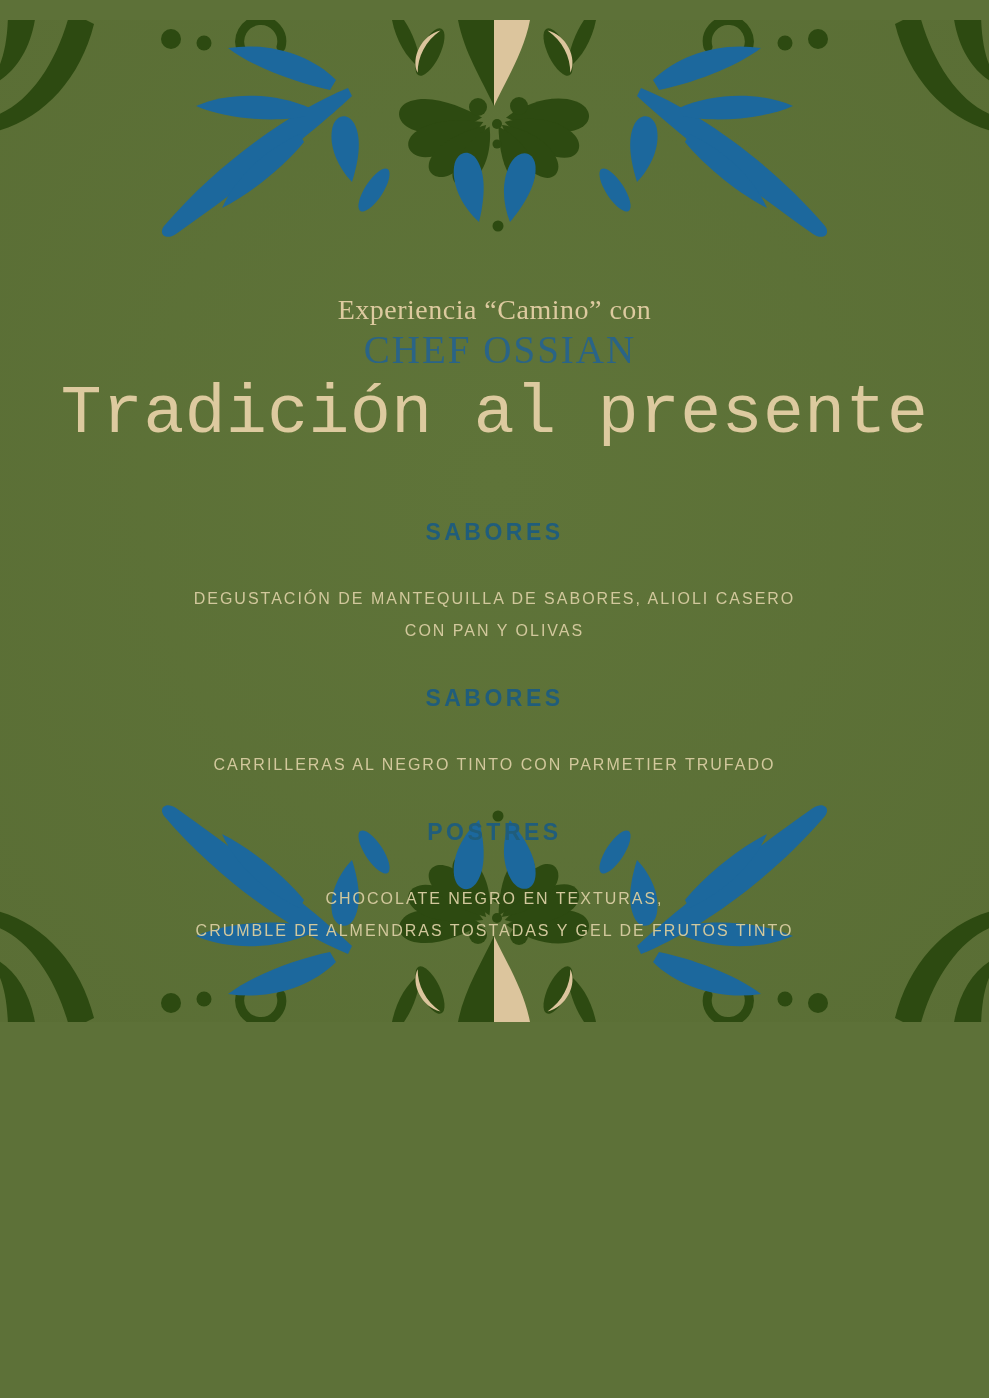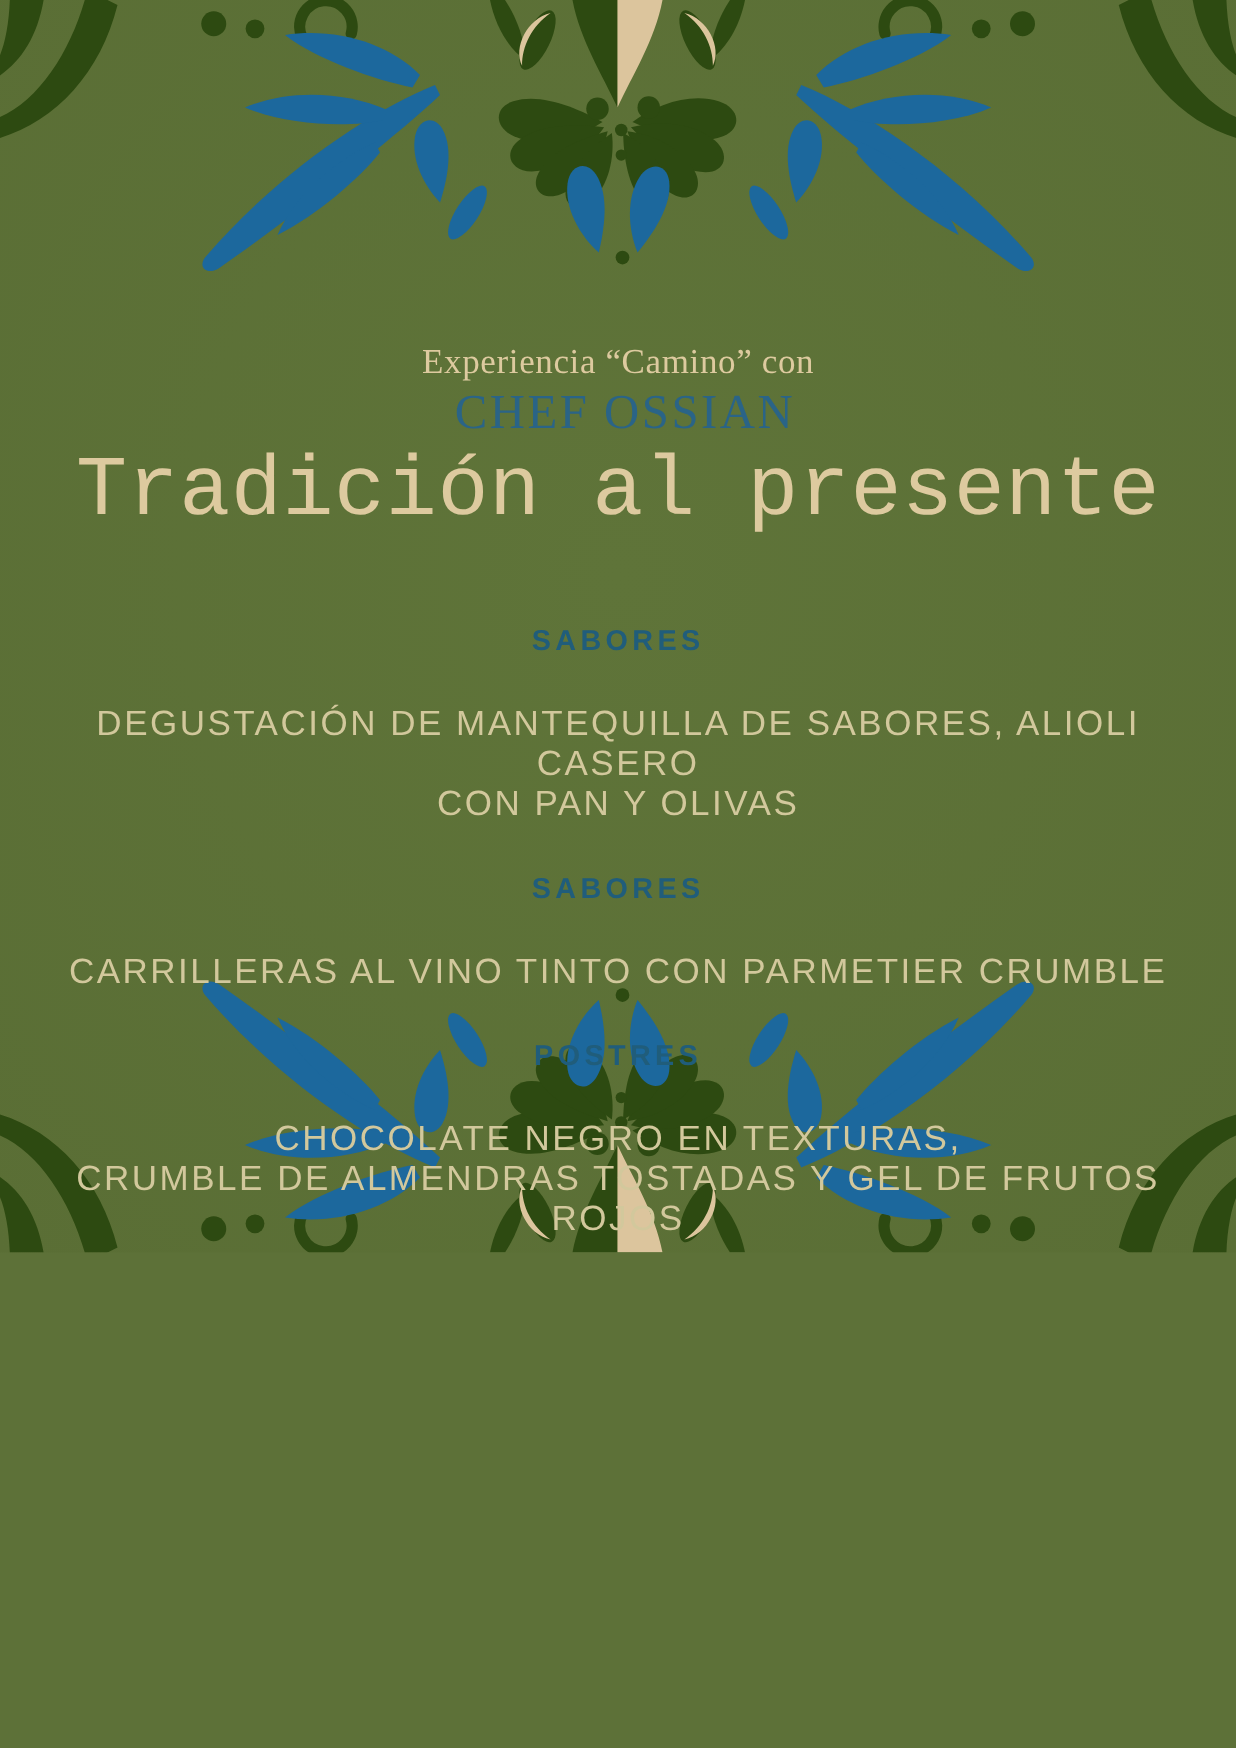--- a/index.html
+++ b/index.html
@@ -6,20 +6,21 @@
   body{
     width:989px;height:1398px;
     background:#5d7138;
     font-family:"Liberation Sans",sans-serif;
     overflow:hidden;
   }
   .page{
     position:relative;width:989px;height:1002px;
     background:radial-gradient(ellipse at 50% 46%, #5f7439 0%, #5a6e35 100%);
     overflow:hidden;
+    margin-top:20px;
   }
   .ornament{position:absolute;left:0;width:989px;height:240px;display:block;}
   .ornament.top{top:0;}
   .ornament.bottom{bottom:0;}
   .content{position:absolute;top:0;left:0;right:0;text-align:center;z-index:2;}
   .subtitle{
     margin-top:272px;
     font-family:"Liberation Serif","DejaVu Serif",serif;
     font-size:28px;letter-spacing:0.5px;
     color:#ddca9f;line-height:1.25;
@@ -33,21 +34,21 @@
     font-family:Liberation Mono, monospace;
     font-size:68px;letter-spacing:0.5px;
     color:#ddca9f;line-height:1.15;margin-top:2px;
   }
   .section-heading{
     font-size:23px;font-weight:bold;letter-spacing:3.5px;
     color:#205d7b;margin:36px 0;line-height:30px;
   }
   .section-heading.first{margin-top:64px;}
   .dish{
-    font-size:28px;letter-spacing:2px;line-height:32px;
+    font-size:16px;letter-spacing:2px;line-height:32px;
     color:#d2c89c;margin:0 40px;
   }
 </style>
 </head>
 <body>
 
 <div class="page">
 
   <svg class="ornament top" viewBox="0 0 989 240" aria-hidden="true">
     <defs>
@@ -127,26 +128,26 @@
         <div>CON PAN Y OLIVAS</div>
       </div>
     </div>
 
     <div>
       <div class="section-heading">SABORES</div>
     </div>
 
     <div>
       <div class="dish">
-        <div>CARRILLERAS AL VINO TINTO CON PARMETIER CRUMBLE</div>
+        <div>CARRILLERAS AL NEGRO TINTO CON PARMETIER TRUFADO</div>
       </div>
     </div>
 
     <div>
       <div class="section-heading">POSTRES</div>
       <div class="dish">
         <div>CHOCOLATE NEGRO EN TEXTURAS,</div>
-        <div>CRUMBLE DE ALMENDRAS TOSTADAS Y GEL DE FRUTOS ROJOS</div>
+        <div>CRUMBLE DE ALMENDRAS TOSTADAS Y GEL DE FRUTOS TINTO</div>
       </div>
     </div>
   </div>
 
 </div>
 
 </body></html>

